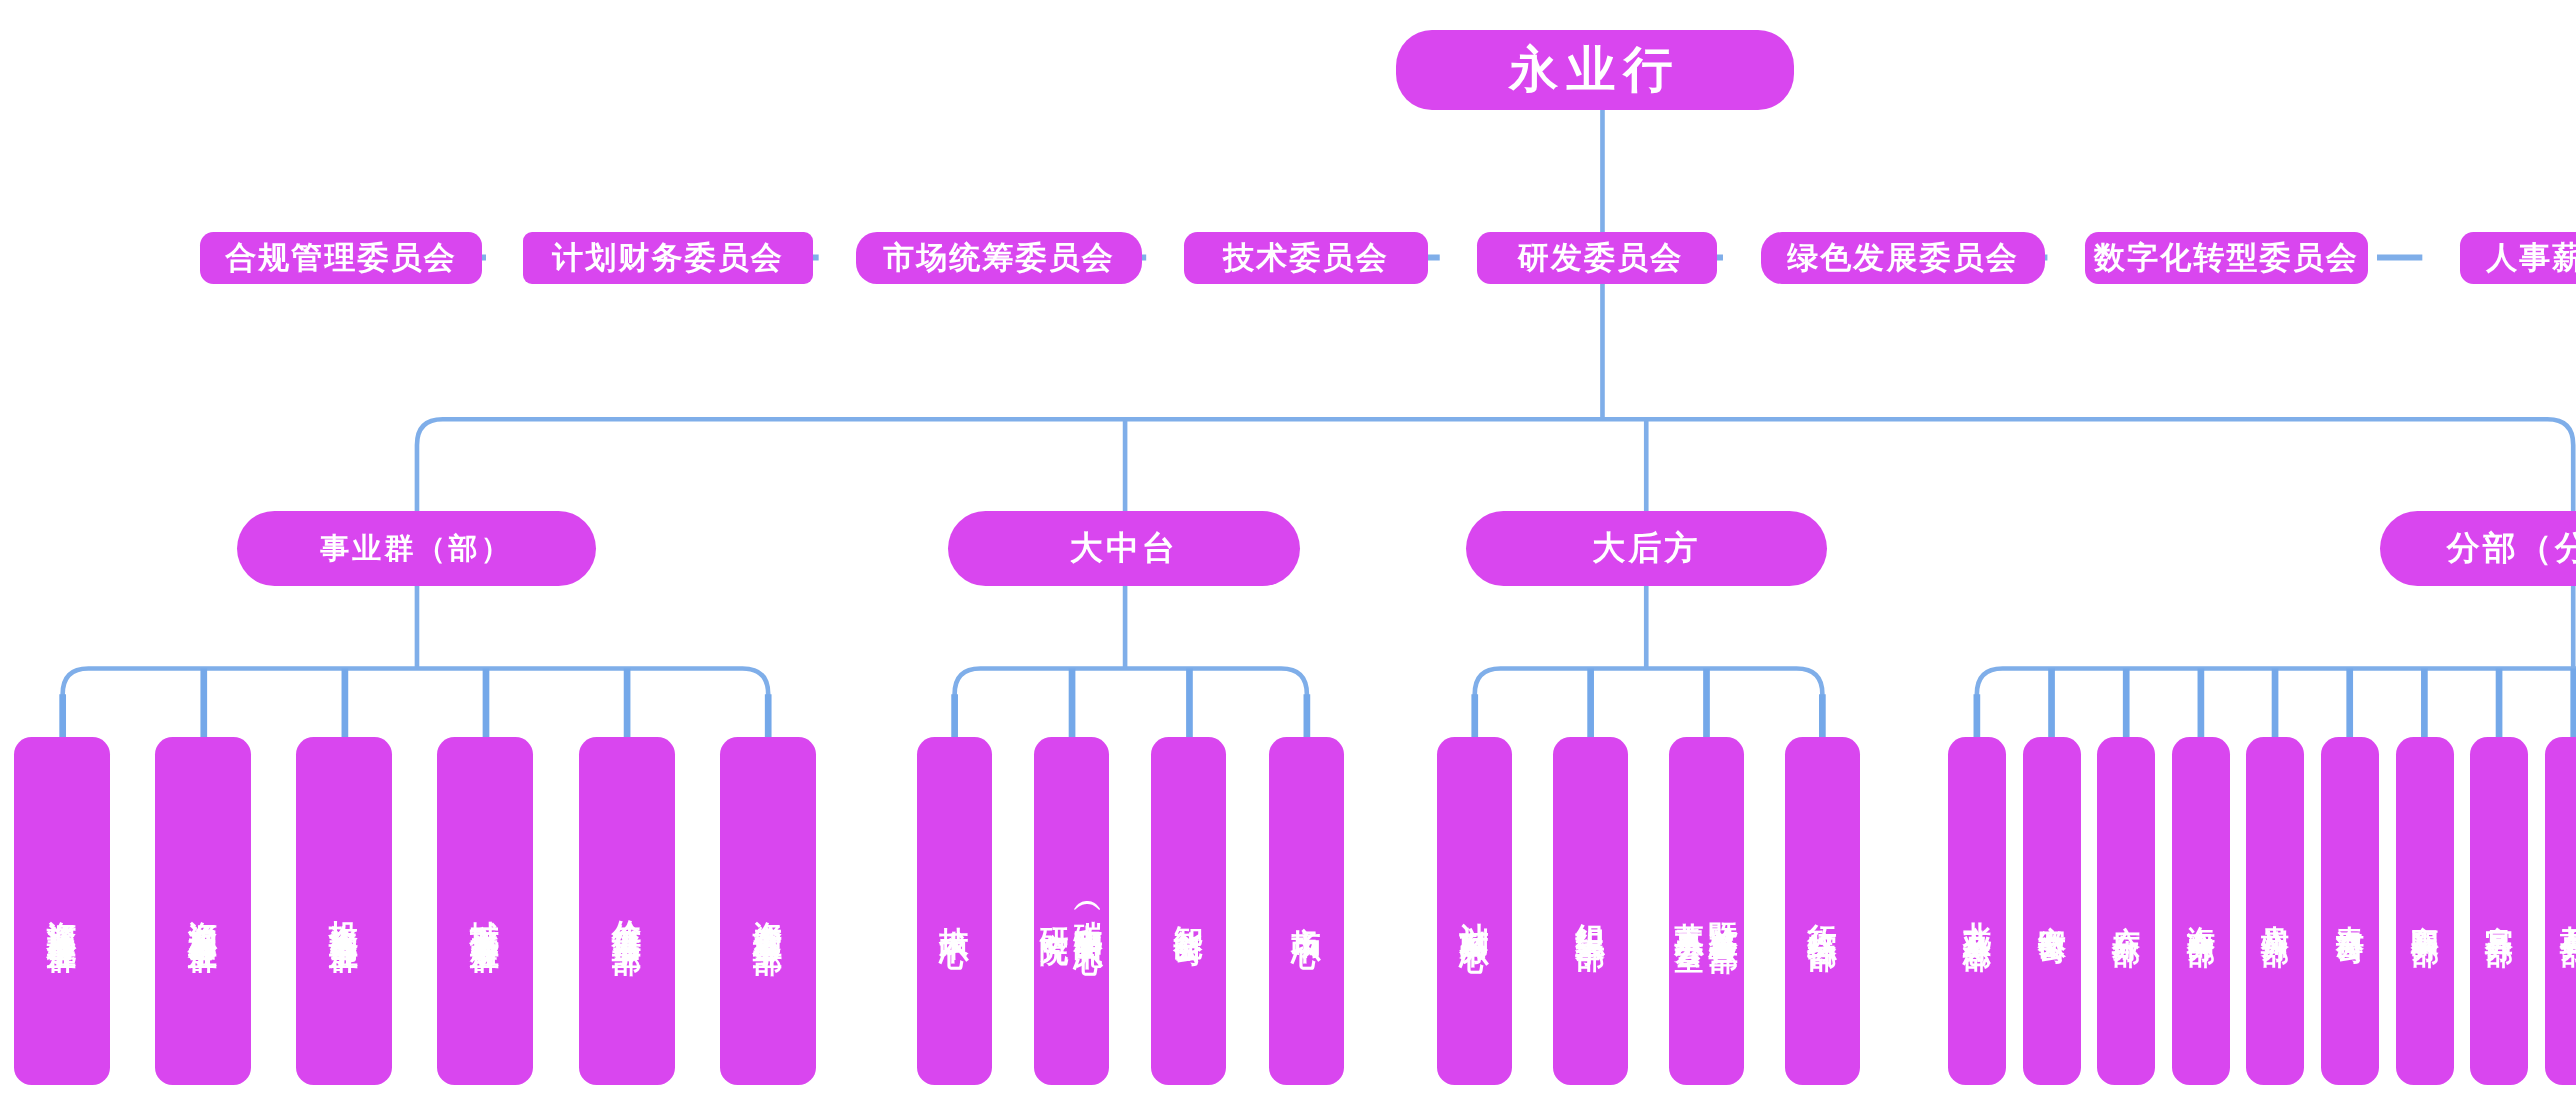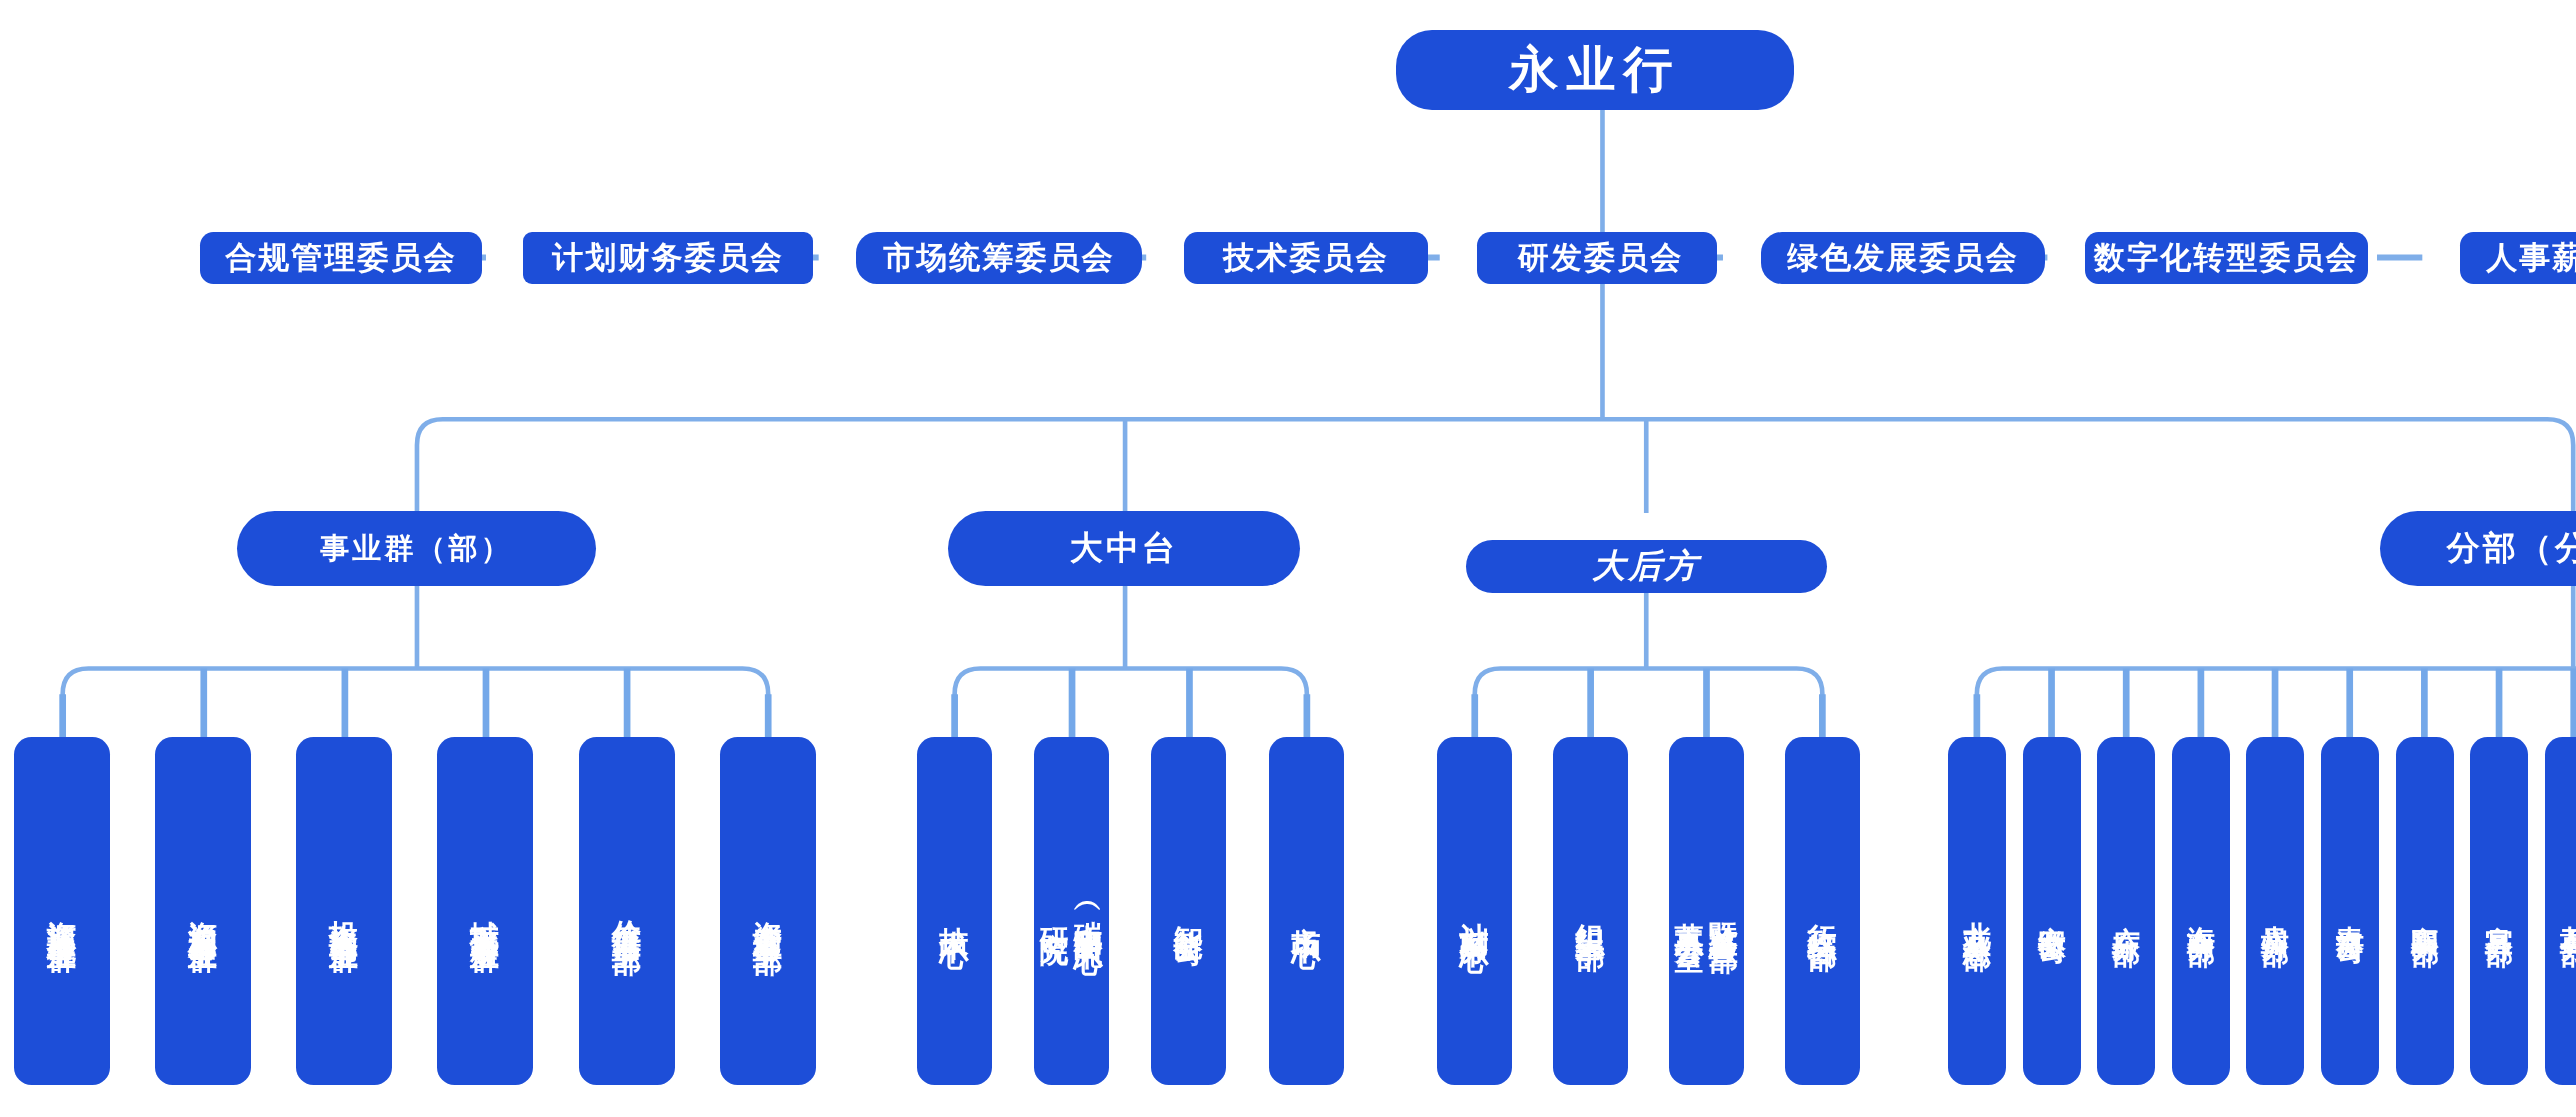--- a/index.html
+++ b/index.html
@@ -5,21 +5,21 @@
   html,body{margin:0;padding:0;background:#FFFFFF;}
   body{width:3207px;height:1117px;overflow:hidden;}
   #chart{
     position:relative;width:3207px;height:1117px;
     font-family:"Liberation Sans","DejaVu Sans",sans-serif;
     background:#FFFFFF;
   }
   #lines{position:absolute;left:0;top:0;z-index:0;}
   .node{
     position:absolute;z-index:1;
-    background:#1d4ed8;color:#FFFFFF;
+    background:#d946ef;color:#FFFFFF;
     display:flex;align-items:center;justify-content:center;
     text-align:center;font-weight:700;
     box-sizing:border-box;
   }
   .root-node{letter-spacing:8.2px;}
   .committee-node{letter-spacing:2.1px;margin-left:40px;}
   .group-node{letter-spacing:3.1px;}
   .child-node{
     writing-mode:vertical-lr;
     text-orientation:mixed;
@@ -64,21 +64,21 @@
     </div>
     <div class="node committee-node" style="left: 2420px; top: 232px; width: 284px; height: 52px; border-radius: 13.4px; font-size: 31px;">
       <span>人事薪酬委员会</span>
     </div>
     <div class="node group-node" style="left: 237px; top: 511px; width: 359px; height: 75px; border-radius: 38px; font-size: 29px; text-align: center;">
       <span>事业群（部）</span>
     </div>
     <div class="node group-node" style="left: 948px; top: 511px; width: 352px; height: 75px; border-radius: 38px; font-size: 33px;">
       <span>大中台</span>
     </div>
-    <div class="node group-node" style="left: 1466px; top: 540px; width: 361px; height: 53px; border-radius: 38px; font-size: 33px; font-style: italic;">
+    <div class="node group-node" style="left: 1466px; top: 511px; width: 361px; height: 75px; border-radius: 38px; font-size: 33px;">
       <span>大后方</span>
     </div>
     <div class="node group-node" style="left: 2380px; top: 511px; width: 386px; height: 75px; border-radius: 38px; font-size: 33px;">
       <span>分部（分公司）</span>
     </div>
     <div class="node child-node" style="left: 14px; top: 737px; width: 96px; height: 348px; border-radius: 17.5px; font-size: 29px;"><span>资源环境事业群</span></div>
     <div class="node child-node" style="left: 155px; top: 737px; width: 96px; height: 348px; border-radius: 17.5px; font-size: 29px;"><span>资源利用事业群</span></div>
     <div class="node child-node" style="left: 296px; top: 737px; width: 96px; height: 348px; border-radius: 17.5px; font-size: 29px;"><span>投资咨询事业群</span></div>
     <div class="node child-node" style="left: 437px; top: 737px; width: 96px; height: 348px; border-radius: 17.5px; font-size: 29px;"><span>城市更新事业群</span></div>
     <div class="node child-node" style="left: 579px; top: 737px; width: 96px; height: 348px; border-radius: 17.5px; font-size: 29px;"><span>价值评估事业部</span></div>

